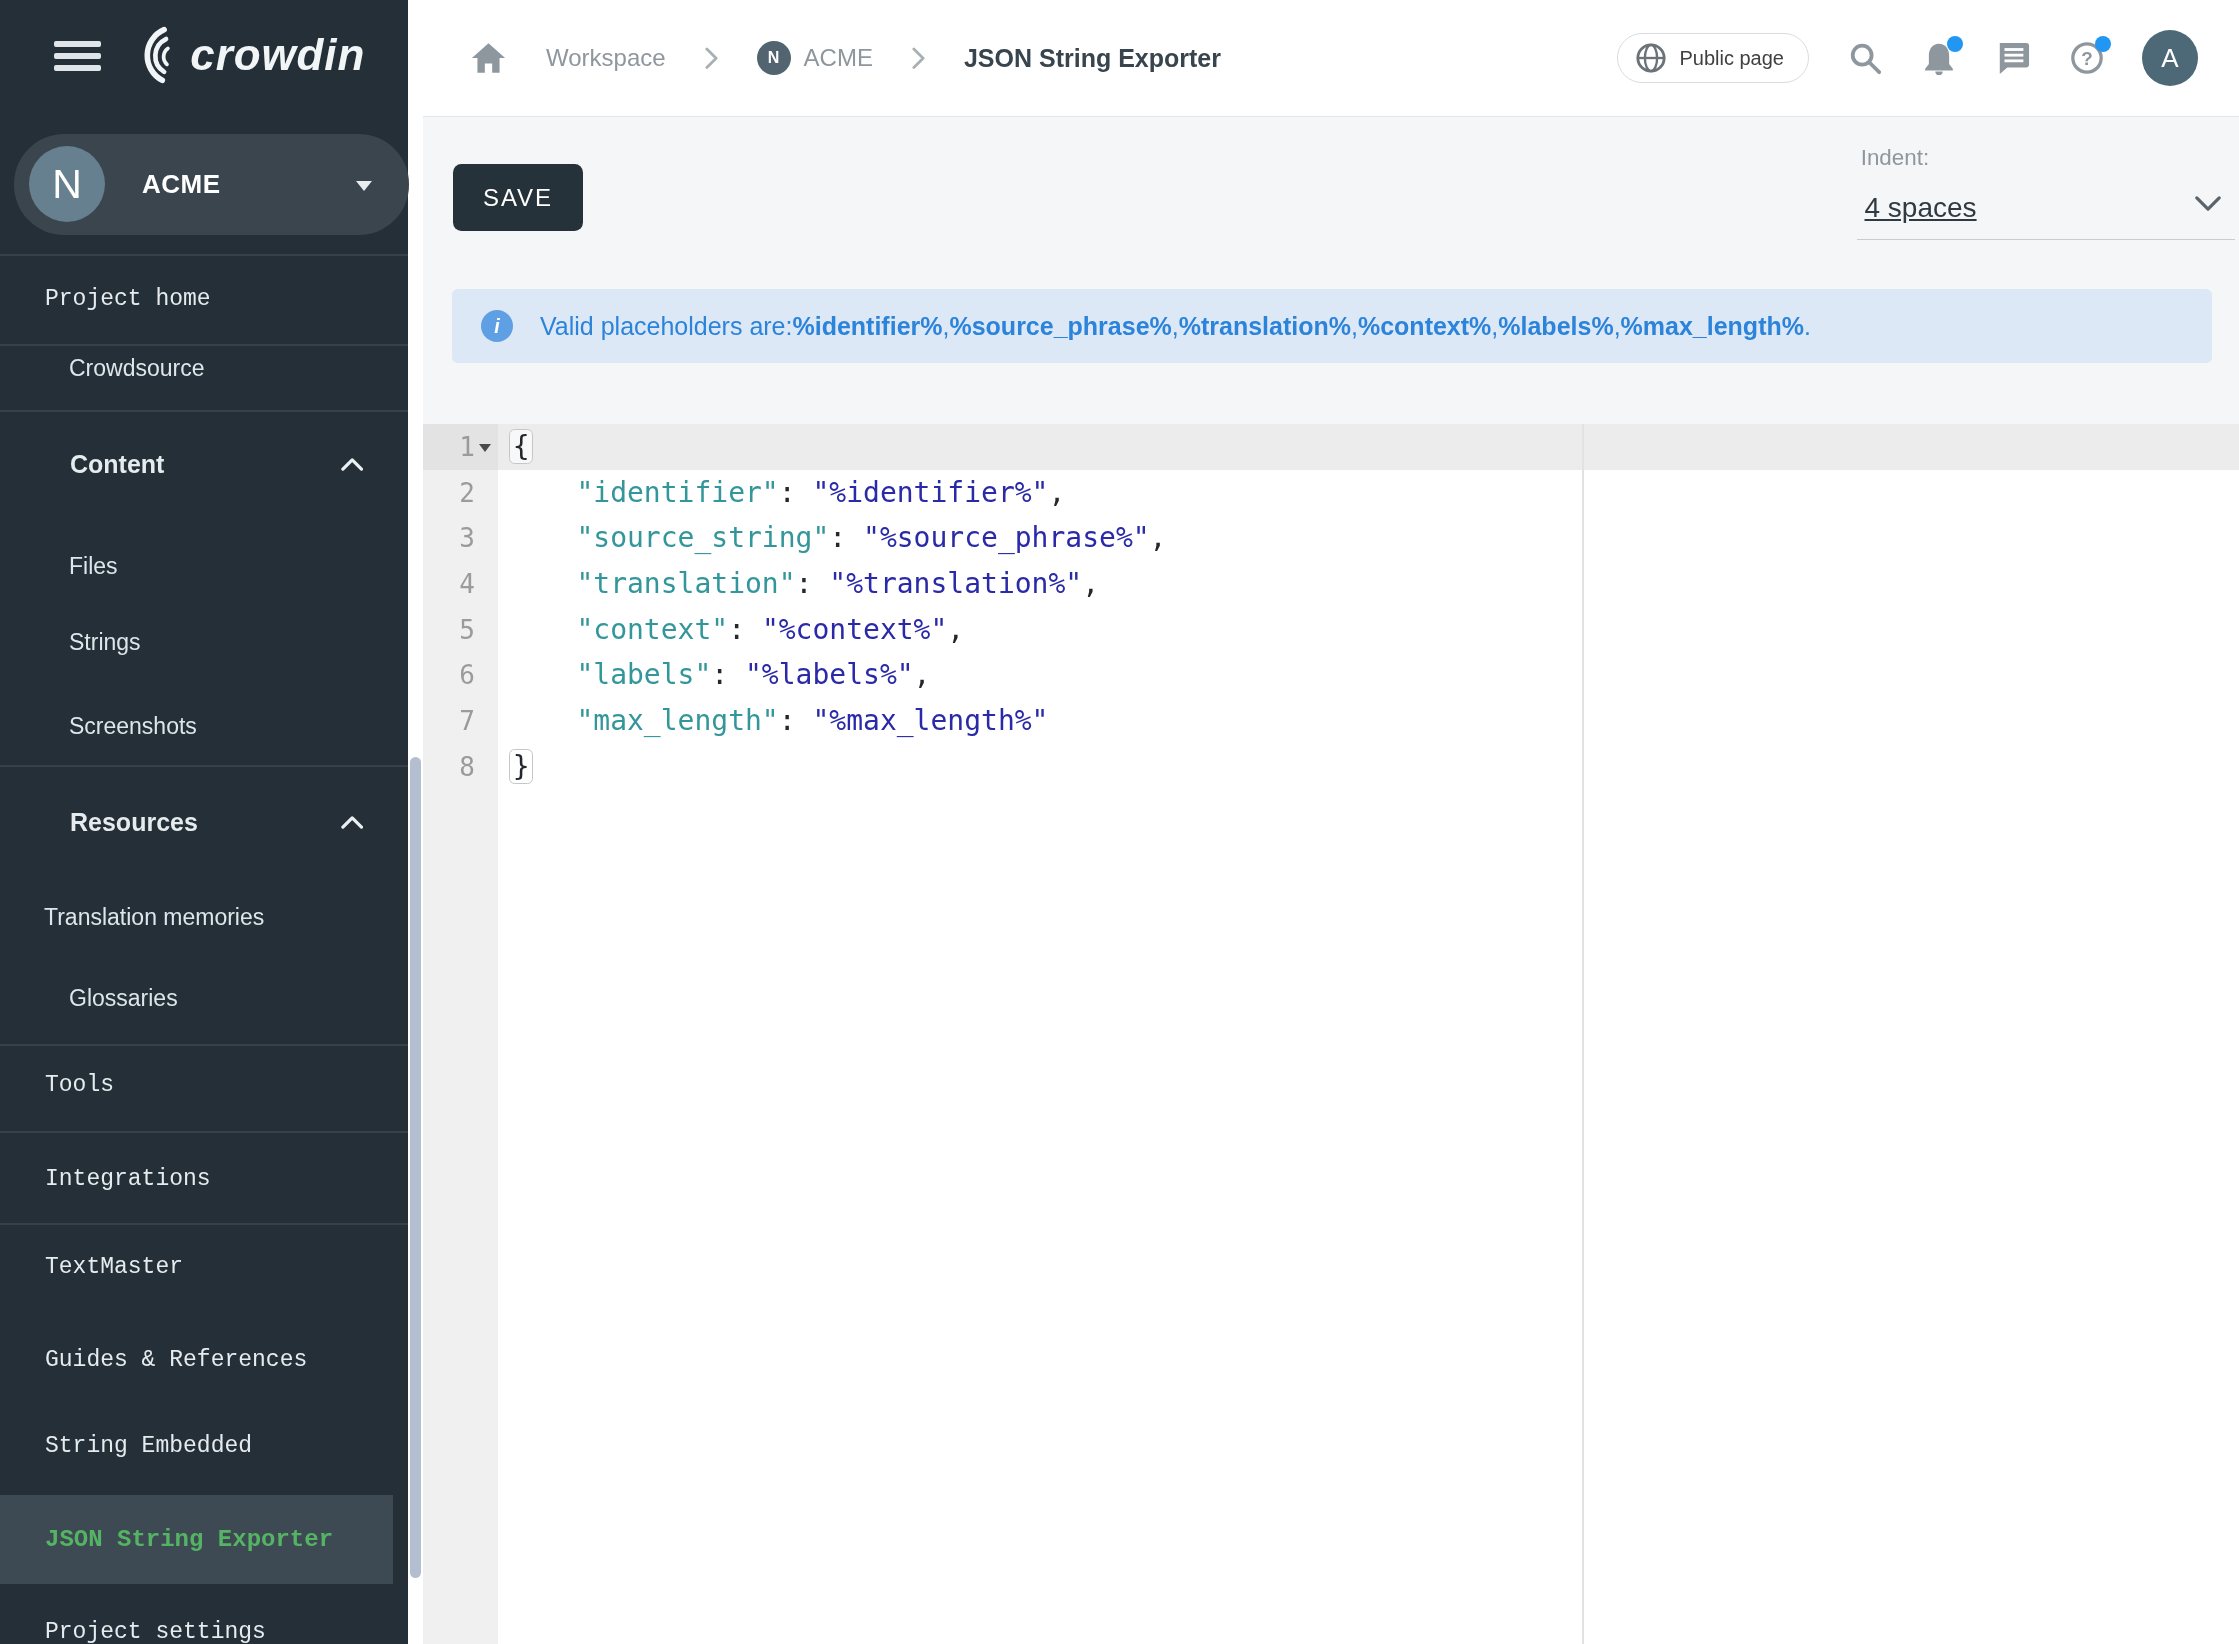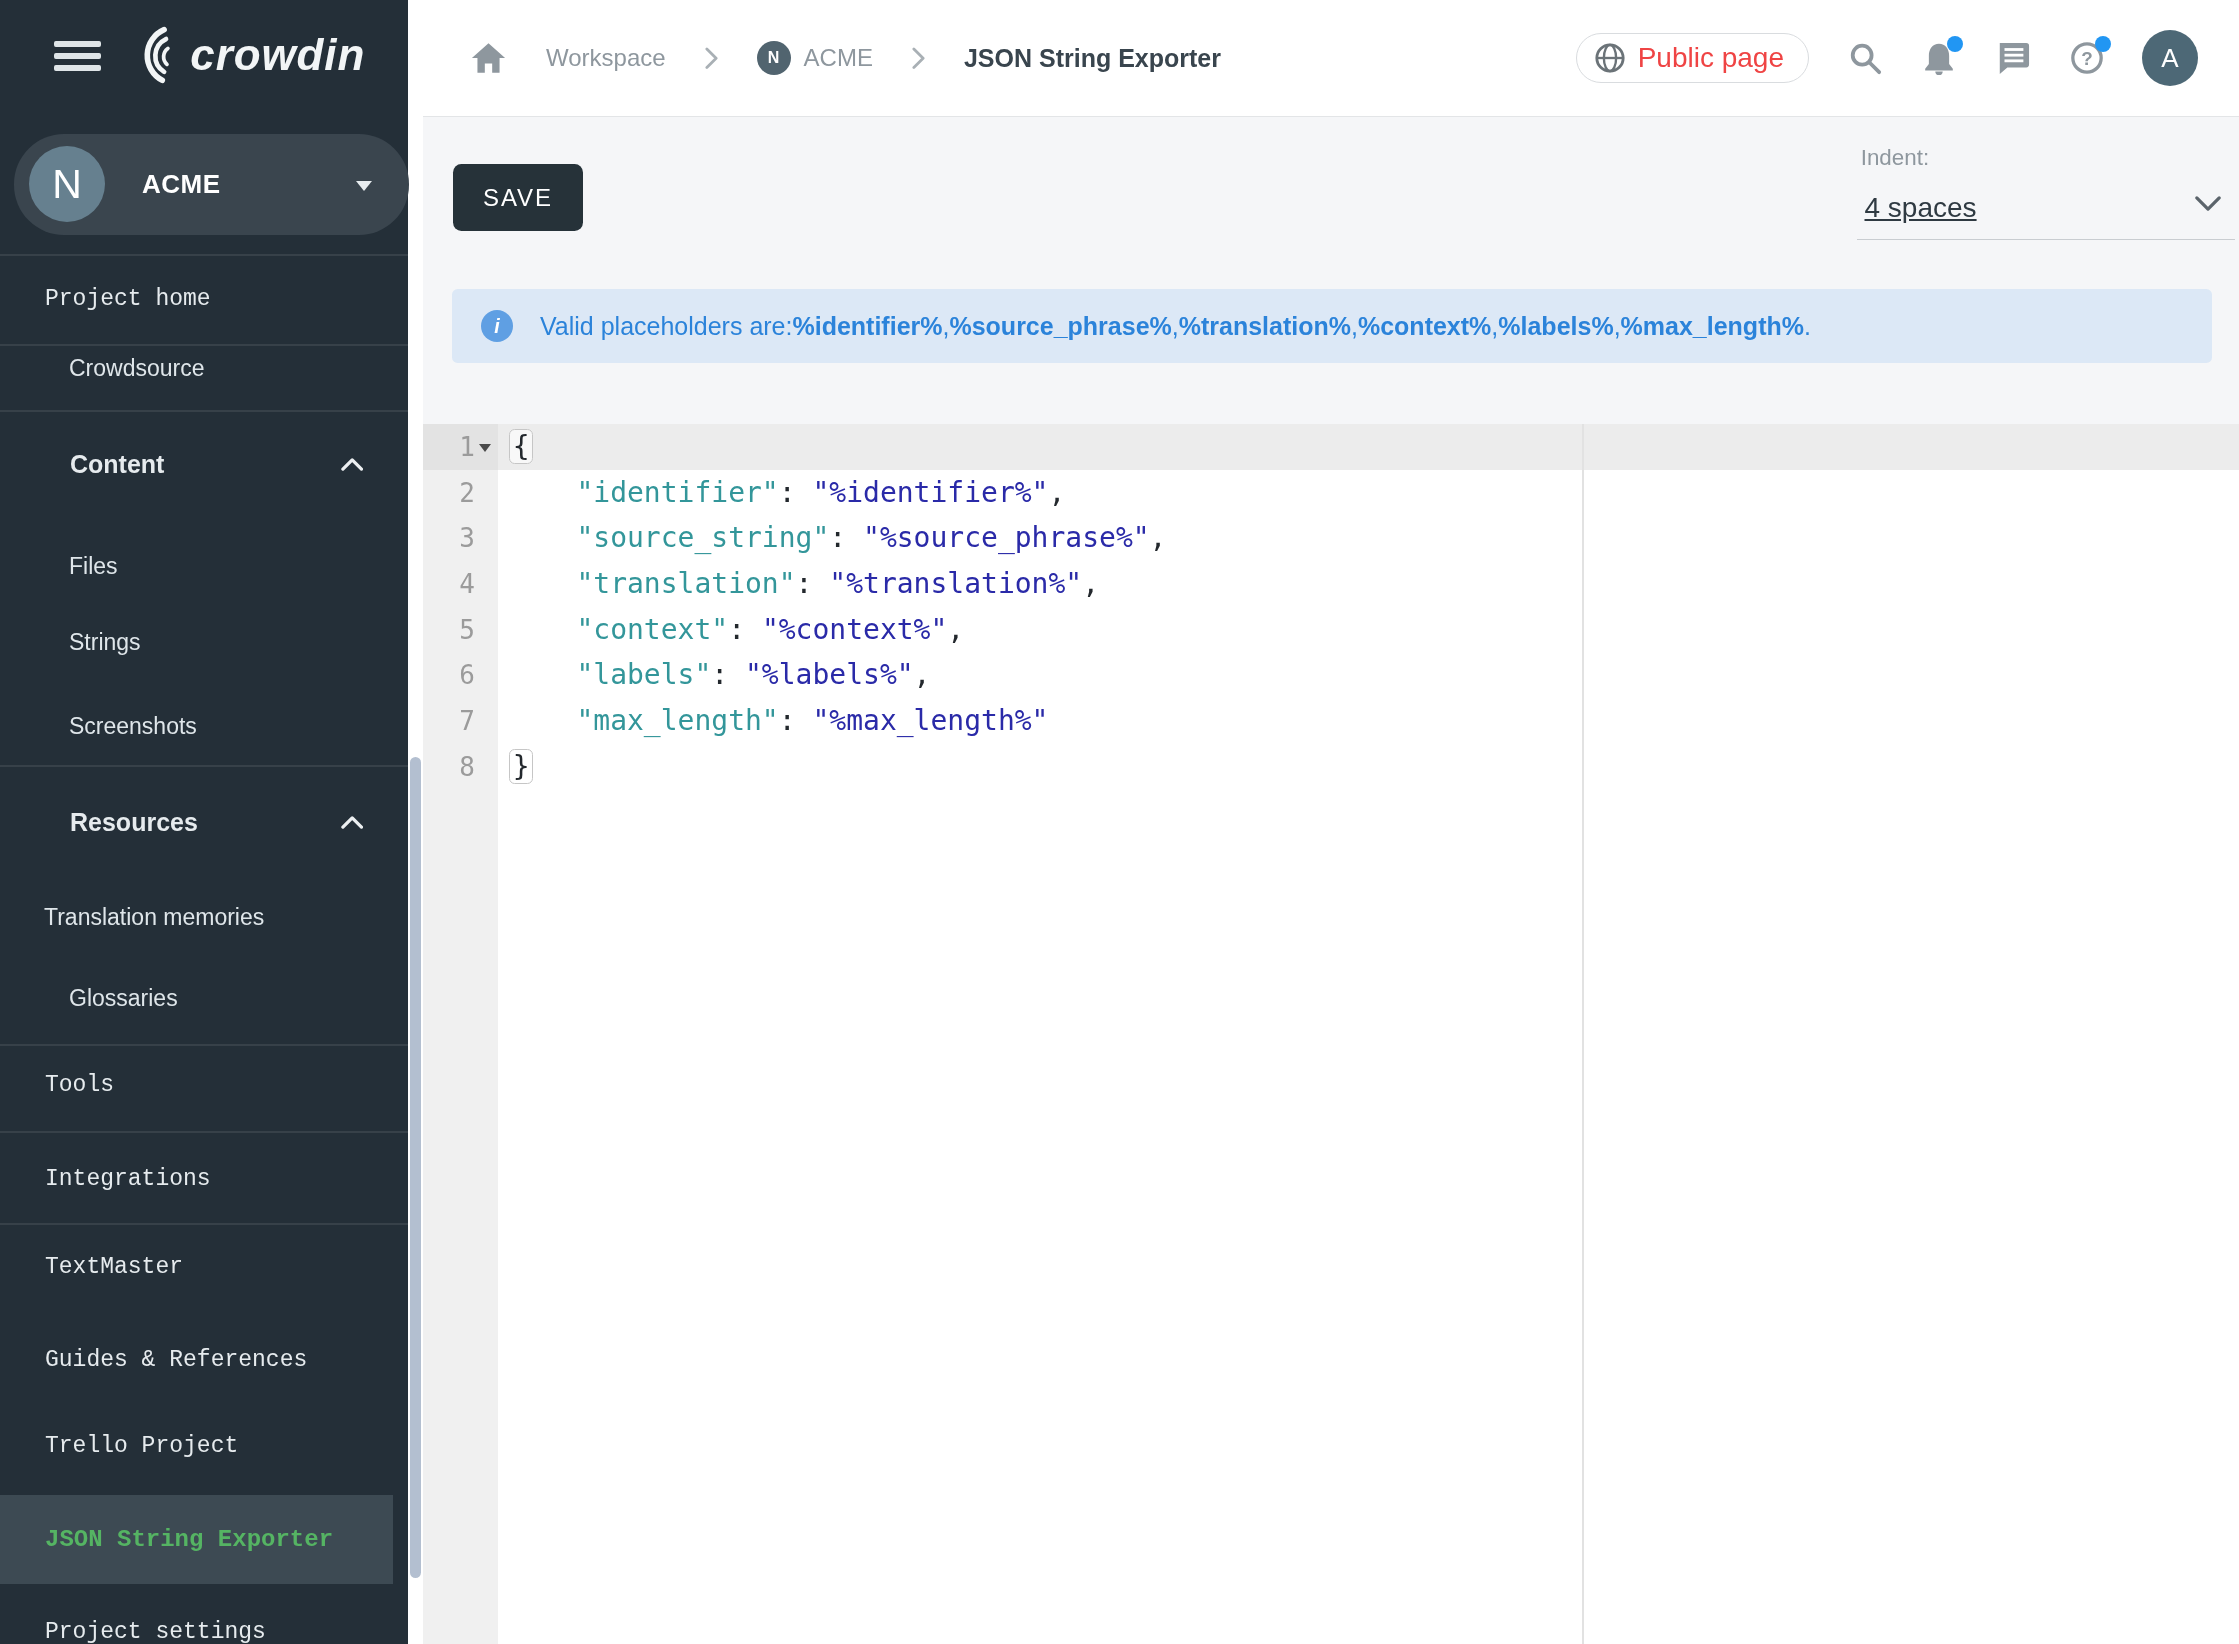--- a/index.html
+++ b/index.html
@@ -35,21 +35,21 @@
   
   .topbar { position:absolute; left:423px; top:0; width:1816px; height:117px; background:#ffffff; border-bottom:1.9px solid #e3e5e7; display:flex; align-items:center; justify-content:space-between; z-index:4; }
   .breadcrumb { display:flex; align-items:center; padding-left:47px; gap:39px; }
   .crumb { font-size:24px; color:#8e979e; cursor:pointer; white-space:nowrap; }
   .crumb.current { color:#39454e; font-weight:700; font-size:25px; cursor:default; }
   .crumb-badge { width:34px; height:34px; border-radius:50%; background:#51646f; color:#fff; font-size:16px; font-weight:700; display:flex; align-items:center; justify-content:center; margin-right:-5.6px; }
   .crumb-group { display:flex; align-items:center; gap:18.6px; }
 
   .top-actions { display:flex; align-items:center; gap:37px; padding-right:41px; }
   .public-pill { display:flex; align-items:center; gap:12px; height:50px; border:1.9px solid #d9dcdf; border-radius:25px; padding:0 24px 0 17px; background:#fff; cursor:pointer; }
-  .public-pill .plbl { font-size:28px; color:#ef4444; font-weight:500; }
+  .public-pill .plbl { font-size:20px; color:#404040; font-weight:500; }
   .icon-btn { position:relative; width:37px; height:37px; display:flex; align-items:center; justify-content:center; cursor:pointer; }
   .blue-dot { position:absolute; top:-3.7px; right:-5.6px; width:16px; height:16px; border-radius:50%; background:#2196f3; }
   .avatar { width:56px; height:56px; border-radius:50%; background:#4d6876; color:#fff; font-size:26px; display:flex; align-items:center; justify-content:center; cursor:pointer; }
 
   
   .content { position:absolute; left:423px; top:117px; width:1816px; height:1528px; background:#f5f6f8; }
   .save-btn { position:absolute; left:30px; top:47px; width:130px; height:67px; background:#263239; color:#fff; font-size:24px; font-weight:500; letter-spacing:1.9px; border:none; border-radius:8.4px; cursor:pointer; font-family:"Liberation Sans", sans-serif;text-align:center; }
 
   .indent-control { position:absolute; left:1434px; top:28px; width:378px; }
   .indent-label { font-size:22.4px; color:#8e979e; padding-left:3.7px; }
@@ -152,21 +152,21 @@
         <div class="snav item" style="top: 1146px;">
           <span class="lbl">Integrations</span>
         </div>
         <div class="snav item" style="top: 1234px;">
           <span class="lbl">TextMaster</span>
         </div>
         <div class="snav item" style="top: 1327px;">
           <span class="lbl">Guides &amp; References</span>
         </div>
         <div class="snav item" style="top: 1413px;">
-          <span class="lbl">Trello Project</span>
+          <span class="lbl">String Embedded</span>
         </div>
         <div class="snav item active" style="top: 1495px;">
           <span class="lbl">JSON String Exporter</span>
         </div>
         <div class="snav item" style="top: 1599px;">
           <span class="lbl">Project settings</span>
         </div>
         <div class="sdiv" style="top: 254px;"></div>
         <div class="sdiv" style="top: 344px;"></div>
         <div class="sdiv" style="top: 410px;"></div>

